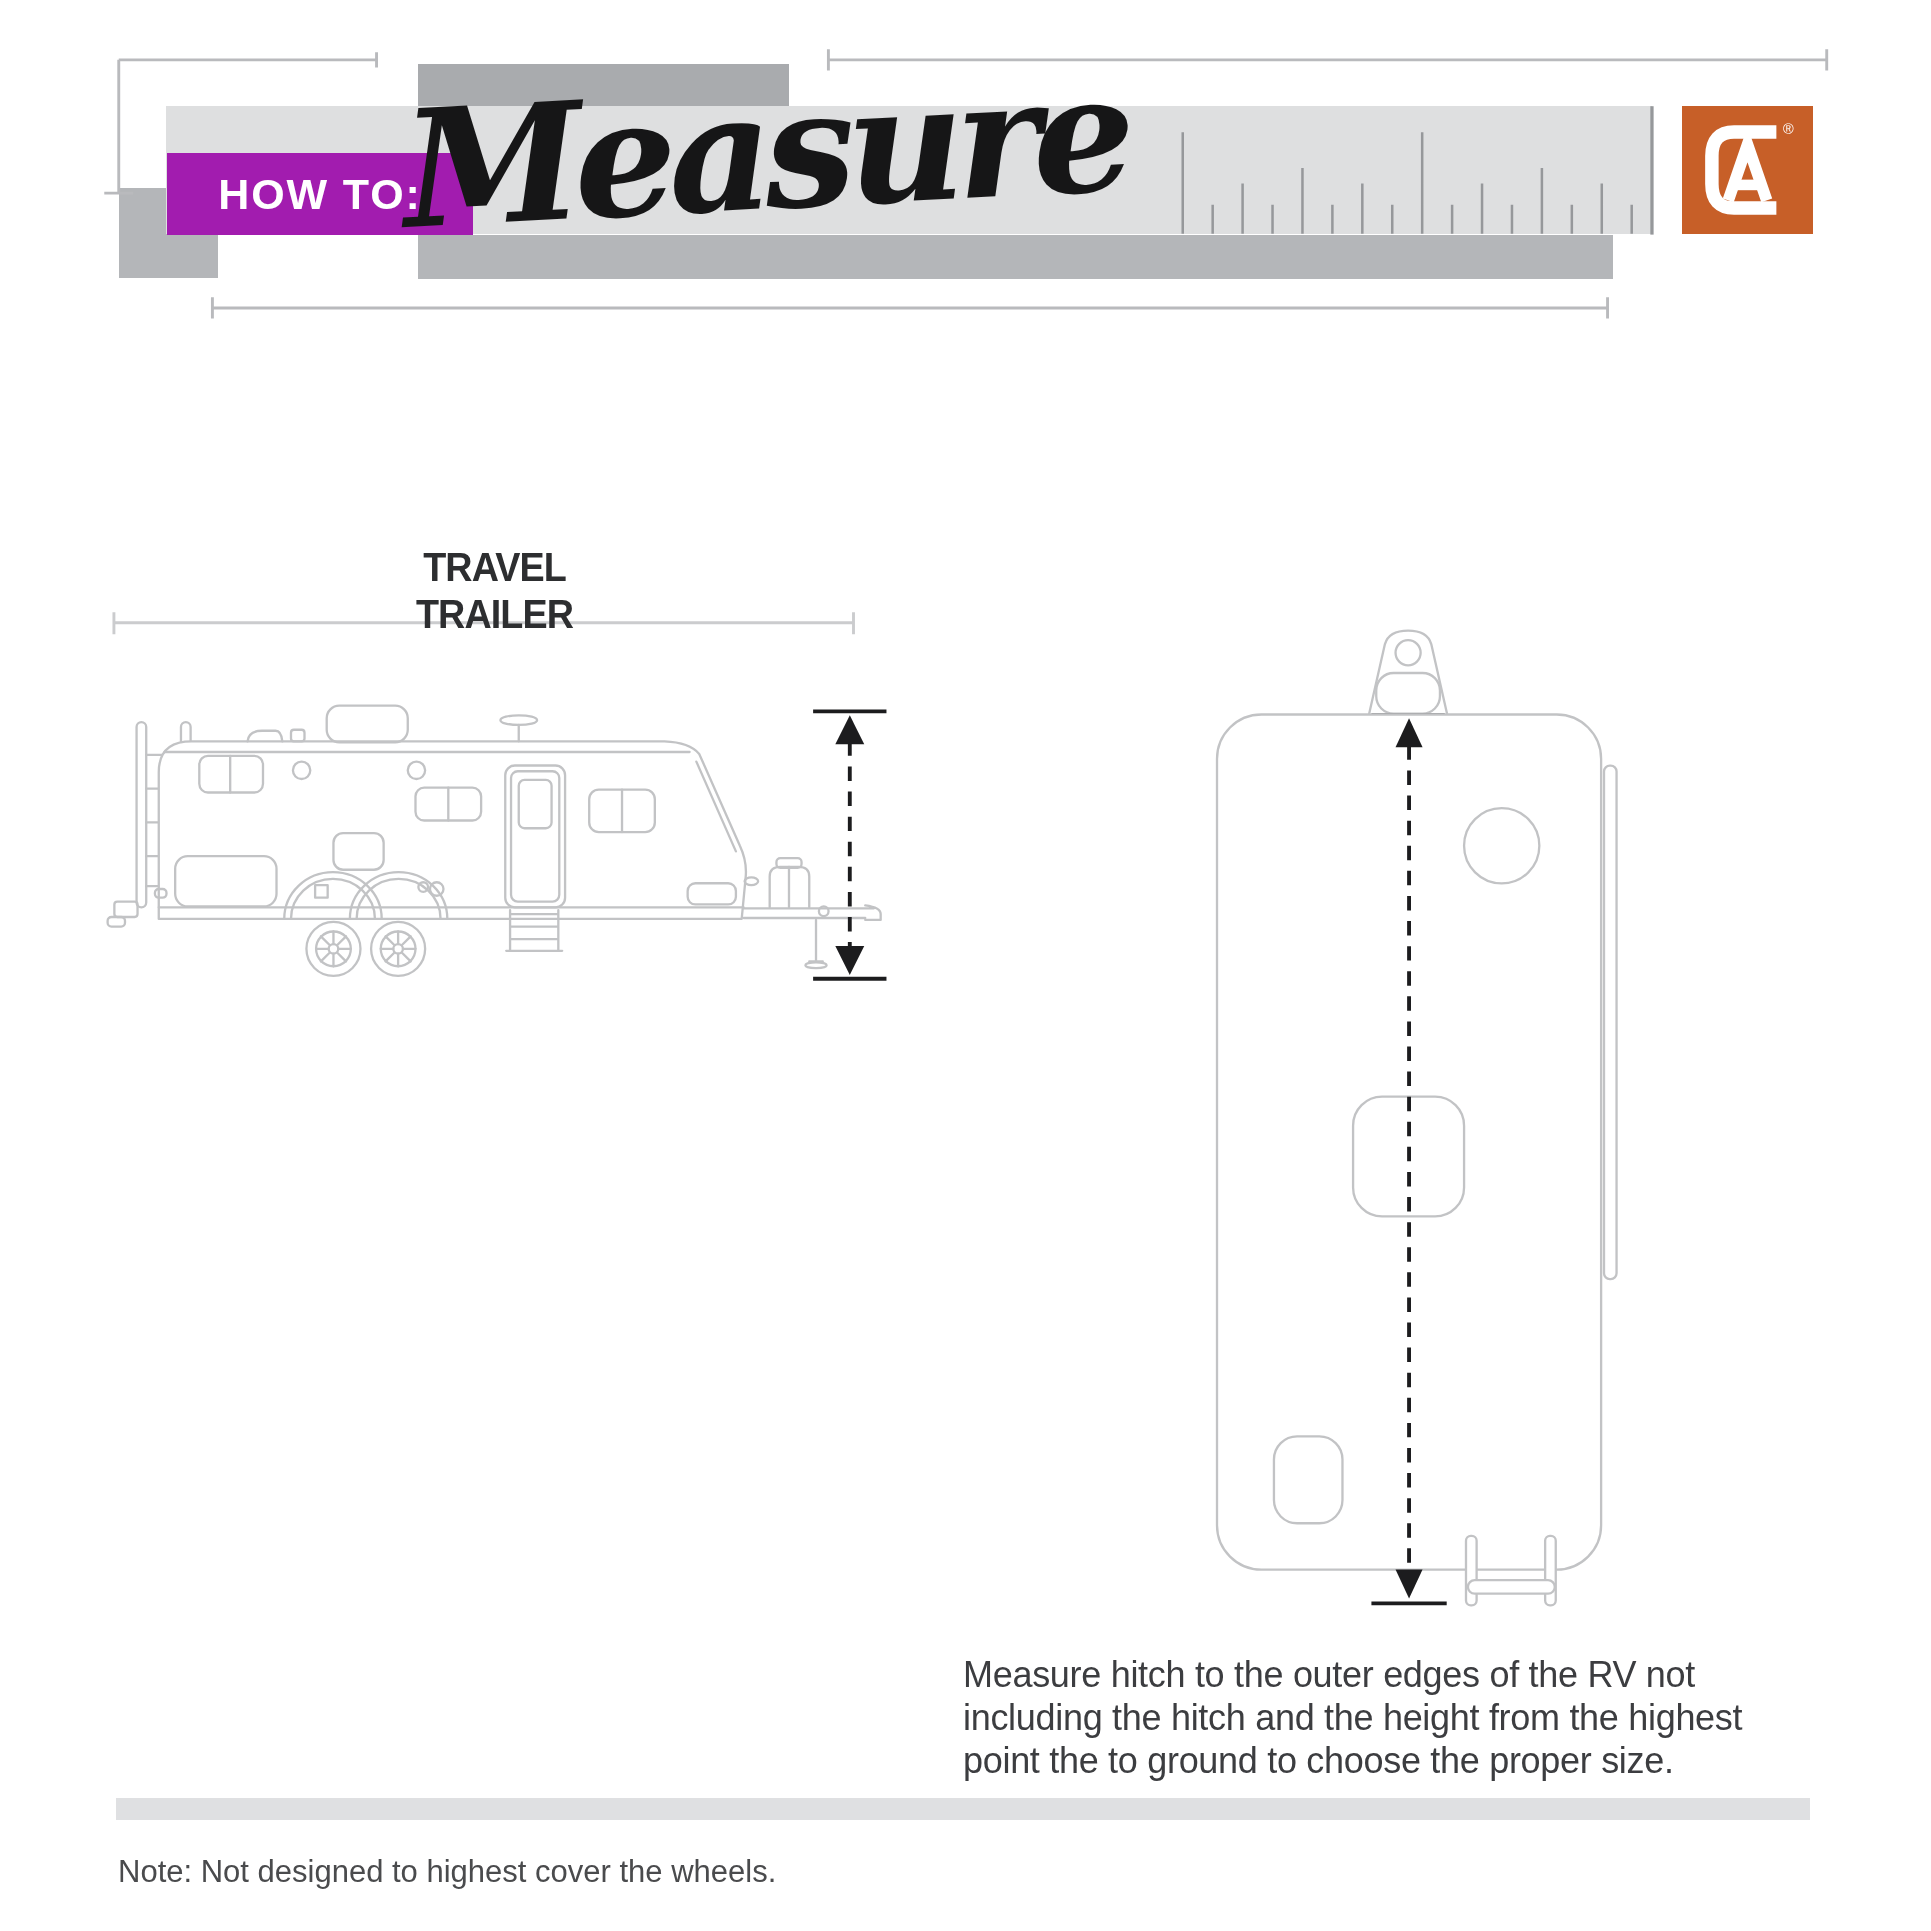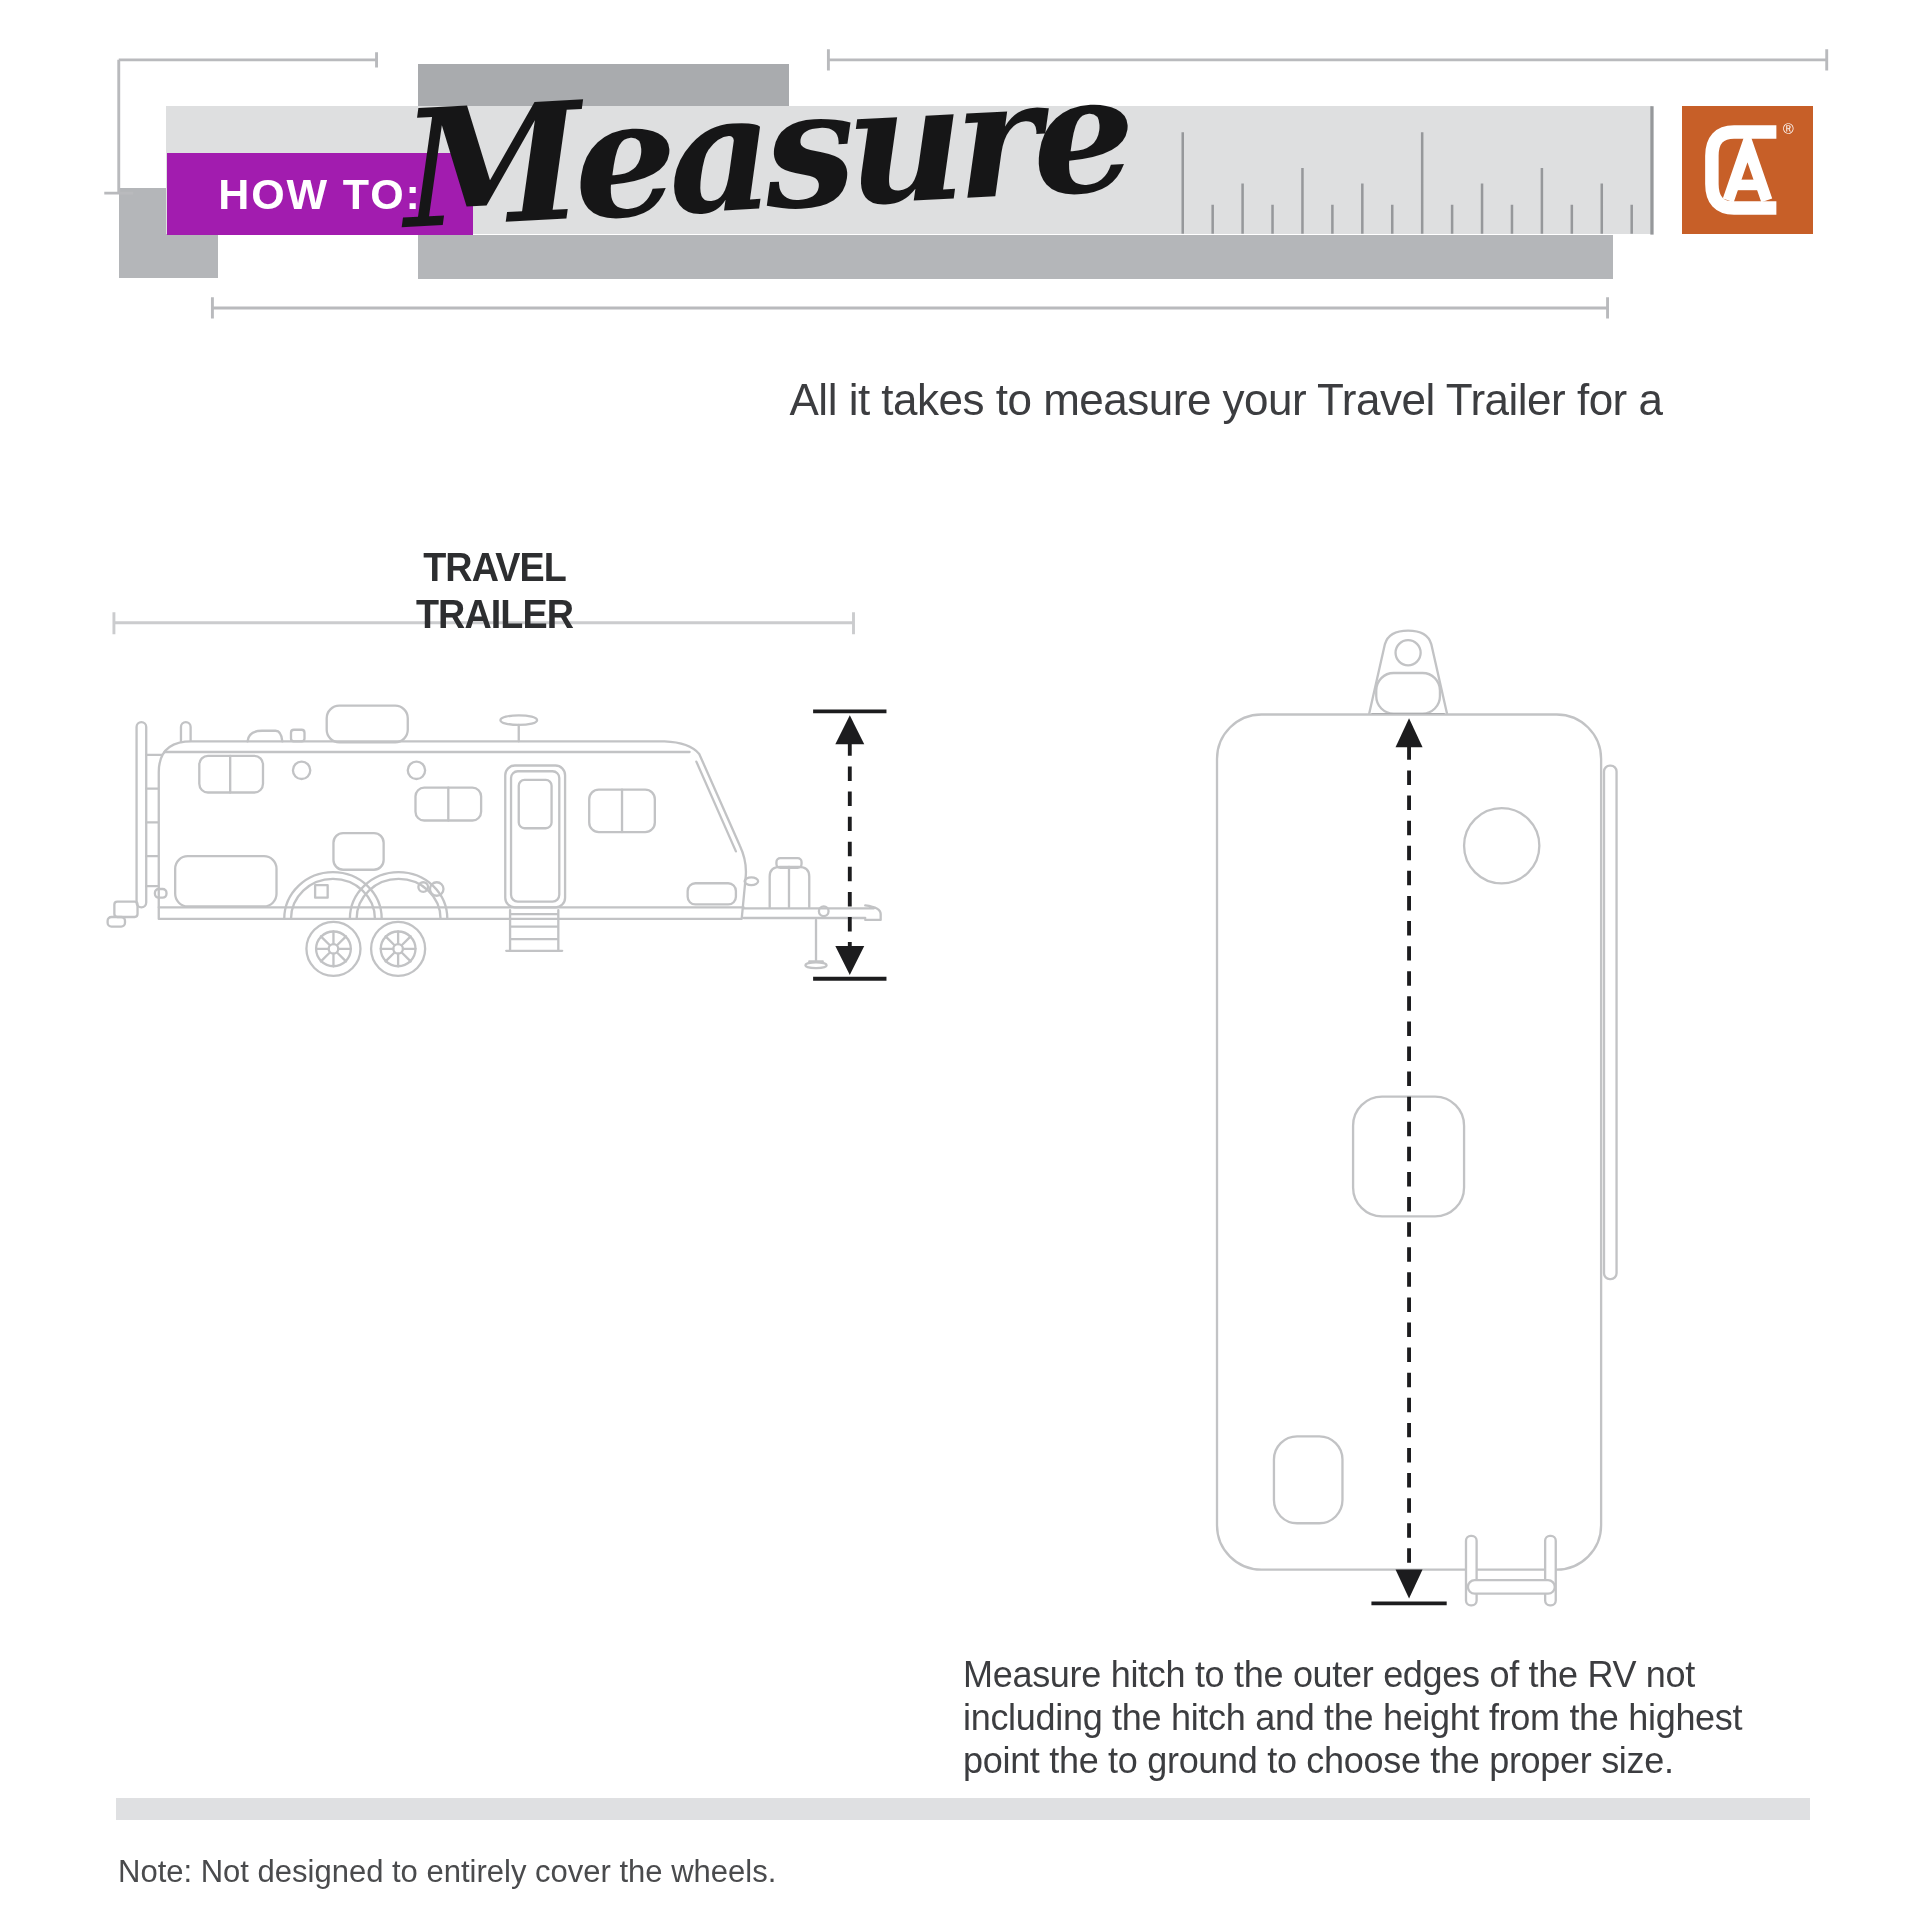--- a/index.html
+++ b/index.html
@@ -85,21 +85,20 @@
   <div class="abs" id="logo">
     <svg width="131" height="128" viewBox="0 0 136 133">
       <path class="logo-mark" style="stroke-width:14" d="M98 27 H54 Q31 27 31 52 V81 Q31 106 54 106 H98"></path>
       <path class="logo-mark" style="stroke-width:12" d="M48 98 L68 40 L88 98"></path>
       <path class="logo-mark" style="stroke-width:11" d="M55 82 H81"></path>
     </svg>
     <span class="reg">®</span>
   </div>
 
   <div class="abs" id="intro">
-    <div>All it takes to measure your Travel Trailer for a</div>
   </div>
 
   <div class="abs" id="section-label">TRAVEL TRAILER</div>
 
   <svg class="abs" style="left:97px;top:637px" width="830" height="367" viewBox="100 660 860 380">
     <g>
 
       <rect class="art" x="141" y="748" width="10" height="192" rx="5"></rect>
       <rect class="art" x="187" y="748" width="10" height="192" rx="5"></rect>
       <path class="art" d="M151 782 H187 M151 817 H187 M151 852 H187 M151 887 H187 M151 918 H187"></path>
@@ -214,16 +213,16 @@
     </g>
   </svg>
 
   <div class="abs" id="instructions">
     <div>Measure hitch to the outer edges of the RV not</div>
     <div>including the hitch and the height from the highest</div>
     <div>point the to ground to choose the proper size.</div>
   </div>
 
   <div class="abs" id="bottom-rule"></div>
-  <div class="abs" id="note">Note: Not designed to entirely cover the wheels.</div>
+  <div class="abs" id="note">Note: Not designed to highest cover the wheels.</div>
 
 </div>
 
 
 </body></html>

